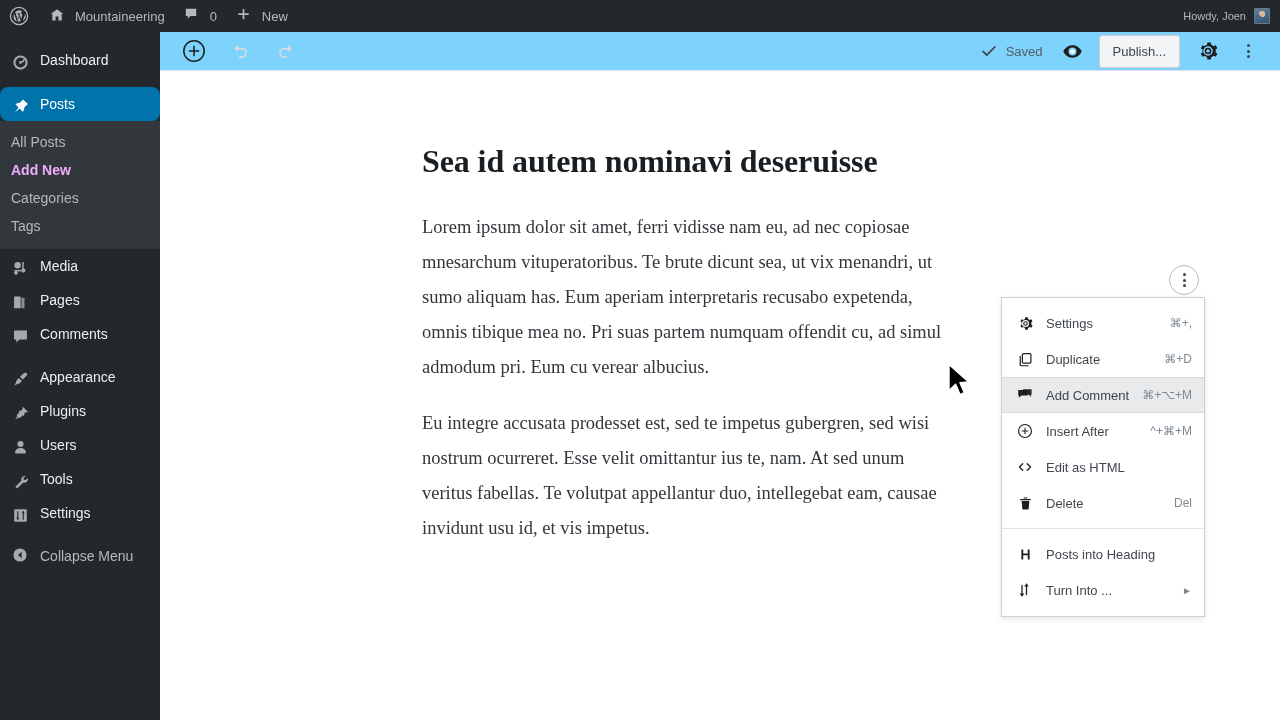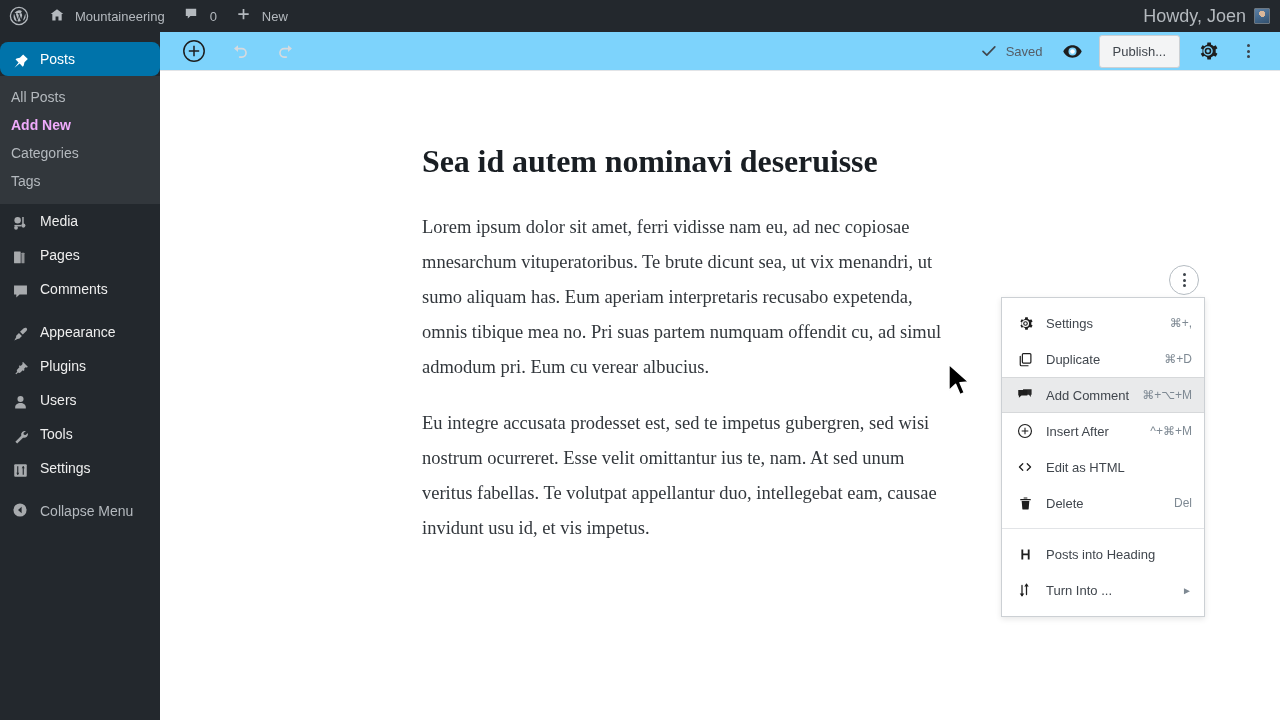--- a/index.html
+++ b/index.html
@@ -21,21 +21,21 @@
     font-size: 13px;
     z-index: 60;
   }
   .ab-item {
     display: flex; align-items: center; gap: 7px;
     height: 32px; padding: 0 9px;
     color: #b4b9be; white-space: nowrap;
   }
   .ab-item.logo { padding: 0 10px 0 9px; }
   .ab-right { margin-left: auto; display: flex; align-items: center; padding-right: 10px; gap: 8px; }
-  .ab-right .howdy { color: #b4b9be; font-size: 18px; }
+  .ab-right .howdy { color: #b4b9be; font-size: 11px; }
   .avatar {
     width: 16px; height: 16px; border-radius: 1px;
     background:
       radial-gradient(circle at 52% 34%, #d9b79a 0 26%, transparent 27%),
       linear-gradient(160deg, #5c7fa3 0%, #466a8e 48%, #32506e 100%);
     border: 1px solid #6d7780;
     display: block;
   }
   .ab-count { font-size: 13px; color: #b4b9be; }
 
@@ -205,20 +205,31 @@
     <span>New</span>
   </div>
   <div class="ab-right">
     <span class="howdy">Howdy, Joen</span>
     <span class="avatar"></span>
   </div>
 </div>
 
 <div id="sidebar">
 
+  <div class="menu-item first">
+    <span class="ico">
+      <svg viewBox="0 0 20 20" width="19" height="19">
+          <circle cx="10" cy="10" r="7.5" fill="#a7aaad"></circle>
+          <circle cx="10" cy="10" r="5.3" fill="#23282d"></circle>
+          <path fill="#a7aaad" d="M10 10 13.6 6.3c.9 1 .7 2.6-.4 3.5z"></path>
+          <circle cx="10" cy="10" r="1.5" fill="#a7aaad"></circle>
+        </svg>
+    </span>
+    <span class="mi-label">Dashboard</span>
+  </div>
 
   <div class="menu-item current">
     <span class="ico">
       <svg viewBox="0 0 20 20" width="19" height="19">
           <path fill="#fff" d="M12.8 2.5 9.3 6l-3.5.9-1 1 3.2 3.2-4.3 5.4 5.4-4.3 3.2 3.2 1-1 .9-3.5 3.5-3.5z"></path>
         </svg>
     </span>
     <span class="mi-label">Posts</span>
   </div>
 

